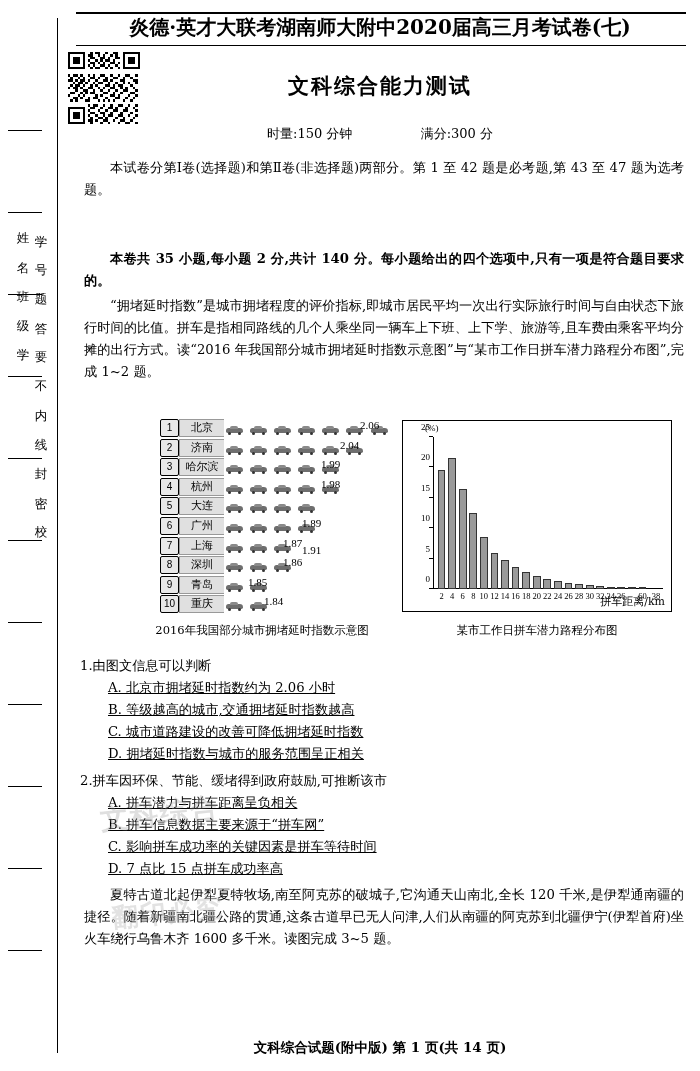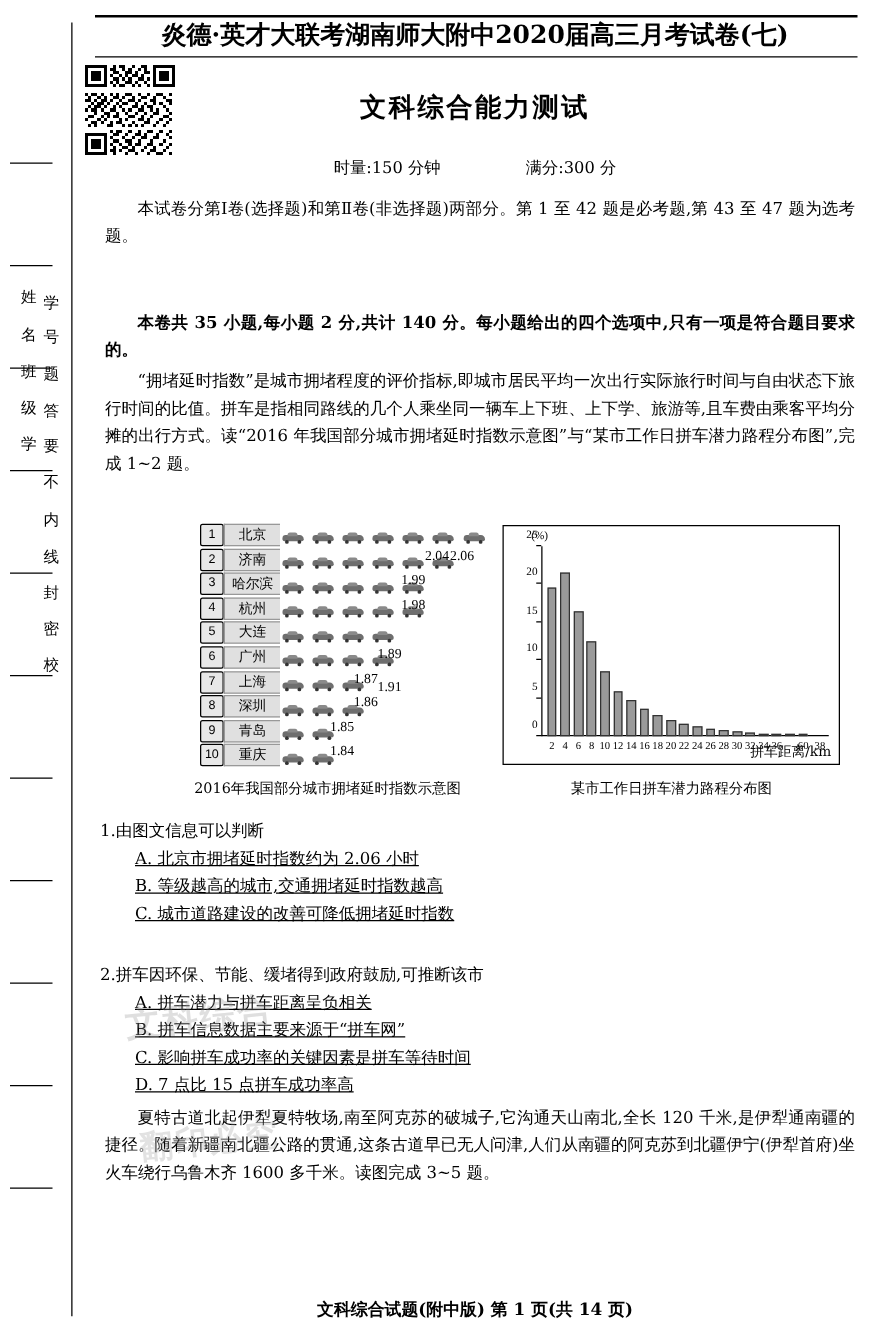--- a/index.html
+++ b/index.html
@@ -437,21 +437,21 @@
           <span class="rank-city">北京</span>
           <span class="cars">
             <span class="car"><span class="body"></span><span class="top"></span><span class="w1"></span><span class="w2"></span></span>
             <span class="car"><span class="body"></span><span class="top"></span><span class="w1"></span><span class="w2"></span></span>
             <span class="car"><span class="body"></span><span class="top"></span><span class="w1"></span><span class="w2"></span></span>
             <span class="car"><span class="body"></span><span class="top"></span><span class="w1"></span><span class="w2"></span></span>
             <span class="car"><span class="body"></span><span class="top"></span><span class="w1"></span><span class="w2"></span></span>
             <span class="car"><span class="body"></span><span class="top"></span><span class="w1"></span><span class="w2"></span></span>
             <span class="car"><span class="body"></span><span class="top"></span><span class="w1"></span><span class="w2"></span></span>
           </span>
-          <span class="rank-val" style="left:200px;margin-top:20px;">2.06</span>
+          <span class="rank-val" style="left:200px;">2.06</span>
         </div>
 
         <div class="rank-row">
           <span class="rank-badge">2</span>
           <span class="rank-city">济南</span>
           <span class="cars">
             <span class="car"><span class="body"></span><span class="top"></span><span class="w1"></span><span class="w2"></span></span>
             <span class="car"><span class="body"></span><span class="top"></span><span class="w1"></span><span class="w2"></span></span>
             <span class="car"><span class="body"></span><span class="top"></span><span class="w1"></span><span class="w2"></span></span>
             <span class="car"><span class="body"></span><span class="top"></span><span class="w1"></span><span class="w2"></span></span>
@@ -533,21 +533,21 @@
           <span class="rank-val" style="left:123px;">1.86</span>
         </div>
 
         <div class="rank-row">
           <span class="rank-badge">9</span>
           <span class="rank-city">青岛</span>
           <span class="cars">
             <span class="car"><span class="body"></span><span class="top"></span><span class="w1"></span><span class="w2"></span></span>
             <span class="car"><span class="body"></span><span class="top"></span><span class="w1"></span><span class="w2"></span></span>
           </span>
-          <span class="rank-val" style="left:104px;">1.85</span>
+          <span class="rank-val" style="left:88px;">1.85</span>
         </div>
 
         <div class="rank-row">
           <span class="rank-badge">10</span>
           <span class="rank-city">重庆</span>
           <span class="cars">
             <span class="car"><span class="body"></span><span class="top"></span><span class="w1"></span><span class="w2"></span></span>
             <span class="car"><span class="body"></span><span class="top"></span><span class="w1"></span><span class="w2"></span></span>
           </span>
           <span class="rank-val" style="left:104px;">1.84</span>
@@ -621,20 +621,21 @@
         <div class="xaxis-title">拼车距离/km</div>
       </div>
 
       <div class="cap" style="left:330px;top:205px;width:250px;">某市工作日拼车潜力路程分布图</div>
     </div>
 
     <p class="qtext" style="left:10px;top:655px;width:600px;">1.由图文信息可以判断</p>
     <p class="qtext opt" style="left:24px;top:677px;width:580px;">A. 北京市拥堵延时指数约为 2.06 小时</p>
     <p class="qtext opt" style="left:24px;top:699px;width:580px;">B. 等级越高的城市,交通拥堵延时指数越高</p>
     <p class="qtext opt" style="left:24px;top:721px;width:580px;">C. 城市道路建设的改善可降低拥堵延时指数</p>
+    <p class="qtext opt" style="left:24px;top:743px;width:580px;">D. 拥堵延时指数与城市的服务范围呈正相关</p>
 
     <p class="qtext" style="left:10px;top:770px;width:600px;">2.拼车因环保、节能、缓堵得到政府鼓励,可推断该市</p>
     <p class="qtext opt" style="left:24px;top:792px;width:580px;">A. 拼车潜力与拼车距离呈负相关</p>
     <p class="qtext opt" style="left:24px;top:814px;width:580px;">B. 拼车信息数据主要来源于“拼车网”</p>
     <p class="qtext opt" style="left:24px;top:836px;width:580px;">C. 影响拼车成功率的关键因素是拼车等待时间</p>
     <p class="qtext opt" style="left:24px;top:858px;width:580px;">D. 7 点比 15 点拼车成功率高</p>
 
     <p class="para indent" style="left:14px;top:884px;width:600px;">夏特古道北起伊犁夏特牧场,南至阿克苏的破城子,它沟通天山南北,全长 120 千米,是伊犁通南疆的捷径。随着新疆南北疆公路的贯通,这条古道早已无人问津,人们从南疆的阿克苏到北疆伊宁(伊犁首府)坐火车绕行乌鲁木齐 1600 多千米。读图完成 3~5 题。</p>
 
     <div class="wm" style="left:30px;top:795px;">文科综合</div>

